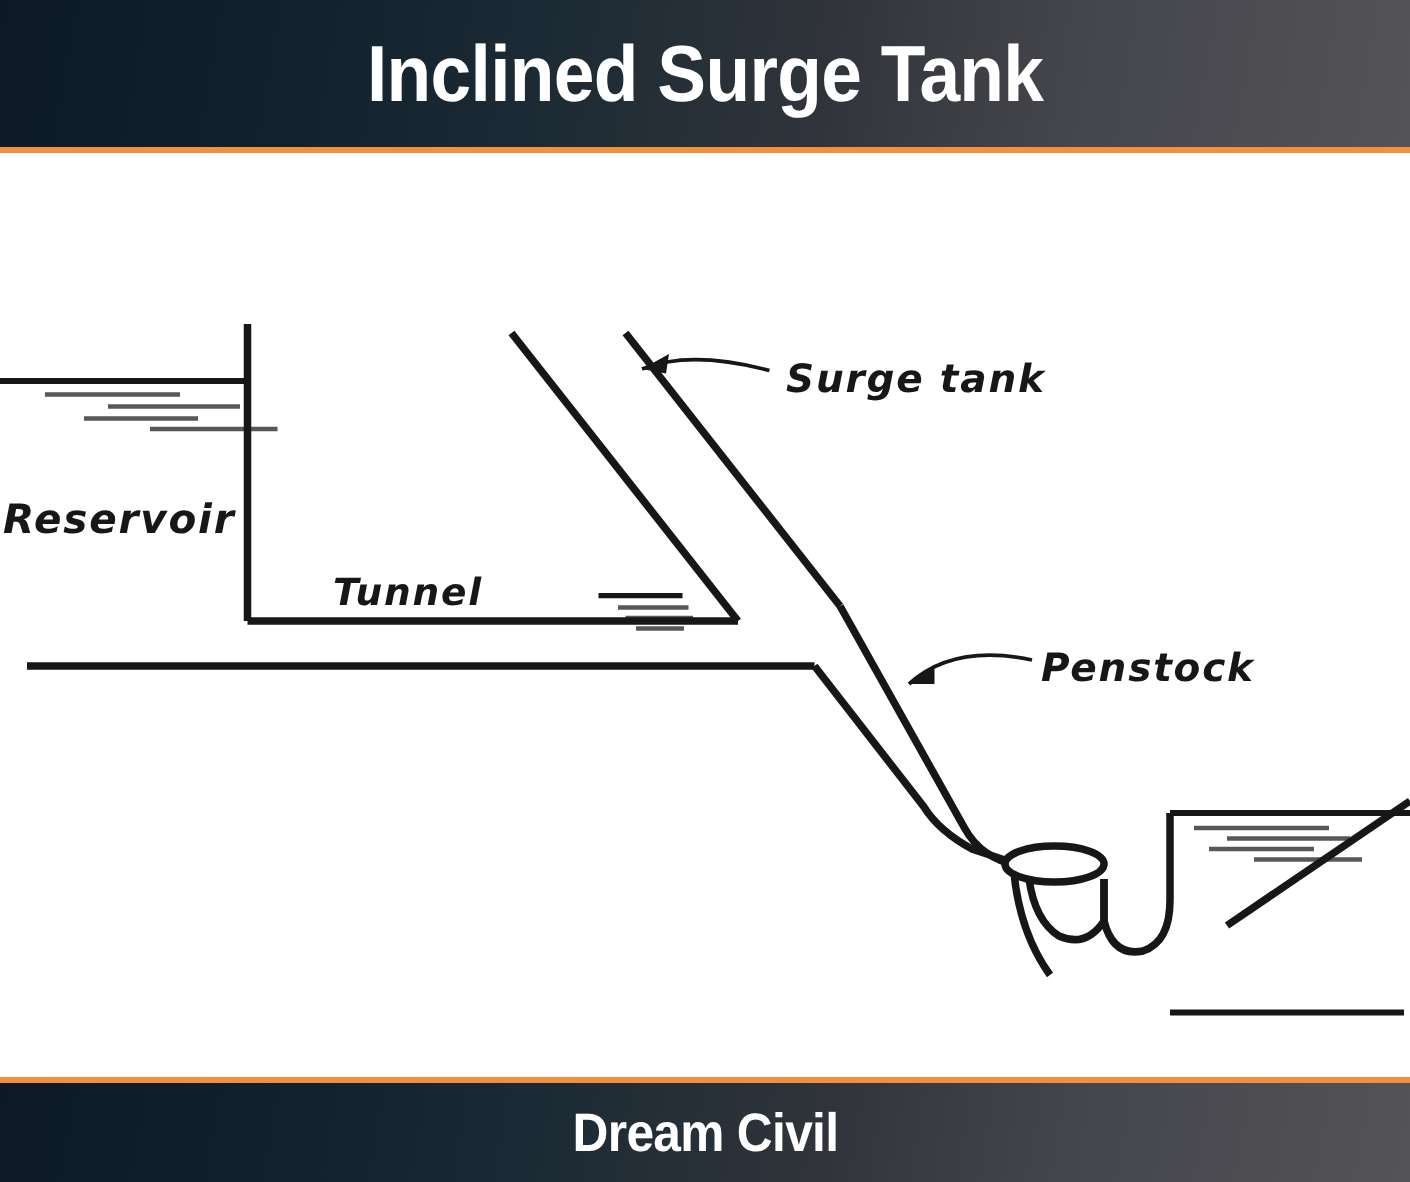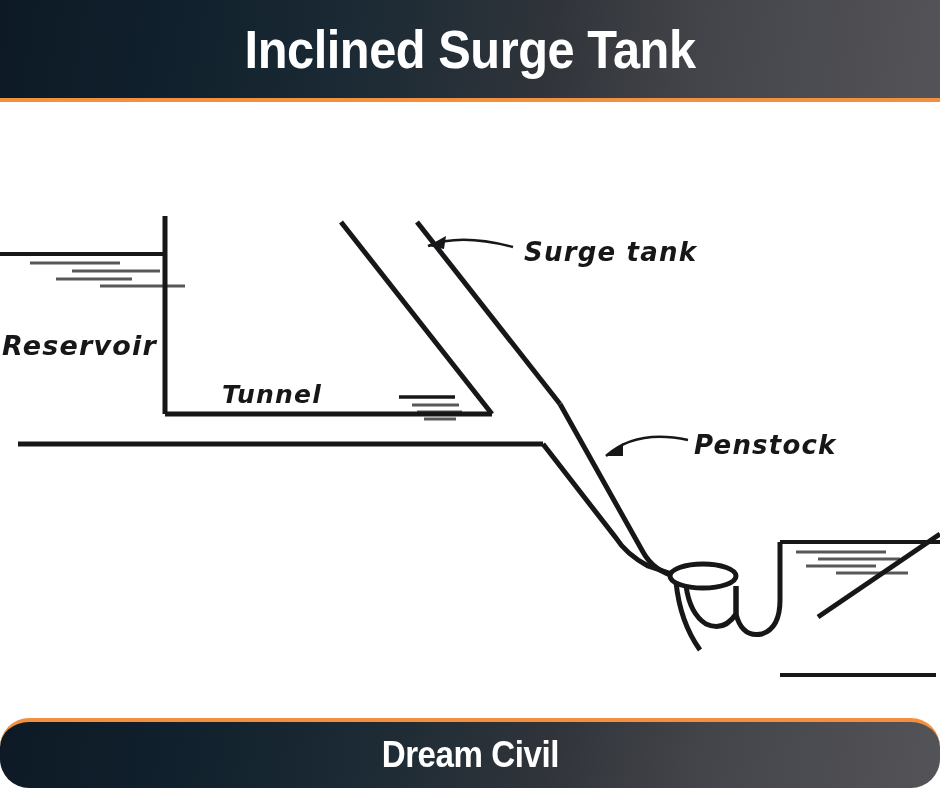--- a/index.html
+++ b/index.html
@@ -24,21 +24,21 @@
     display:flex; align-items:center; justify-content:center;
     background:linear-gradient(100deg,
         #0d1a25 0%,
         #10202c 18%,
         #1b2a34 38%,
         #30343a 58%,
         #45464b 76%,
         #535358 100%);
   }
   .banner-header { height:102px; border-bottom:4px solid #f2903f; }
-  .banner-footer { height:70px;  border-top:4px solid #f2903f;border-radius:29px; }
+  .banner-footer { height:70px;  border-top:4px solid #f2903f; }
 
   .banner-title {
     color:#ffffff;
     font-family:"Liberation Sans", sans-serif;
     font-weight:bold;
     letter-spacing:-0.5px;
     text-align:center;
     line-height:1;
     transform:scaleX(0.92);
   }

